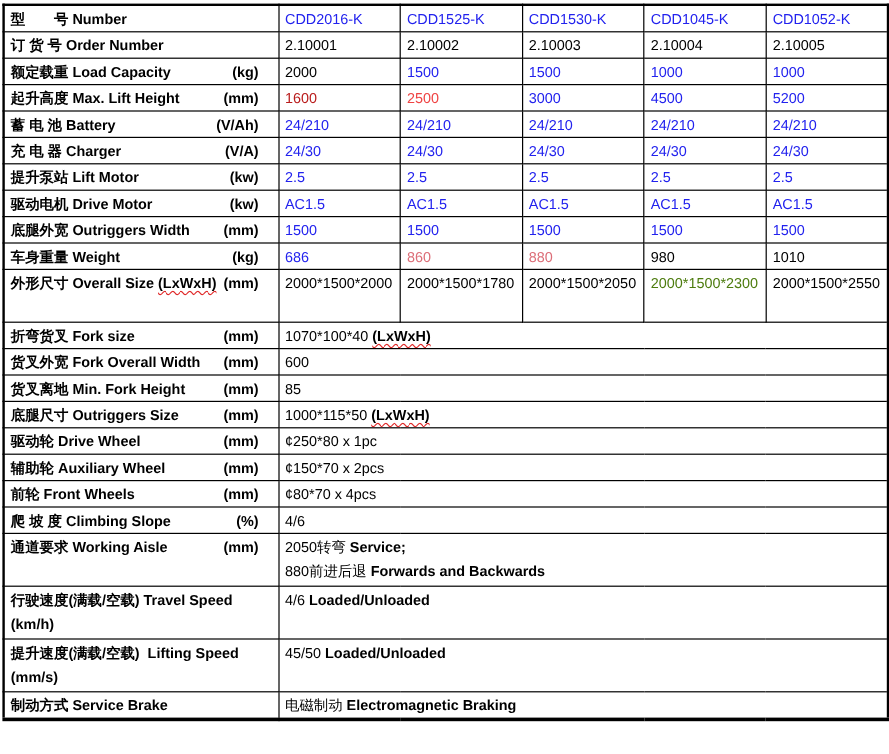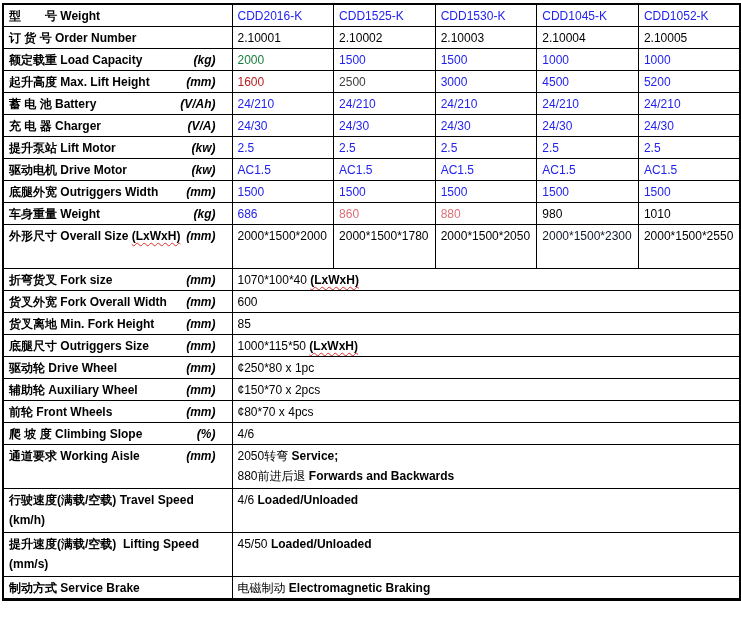--- a/index.html
+++ b/index.html
@@ -23,21 +23,21 @@
     vertical-align: top;
     padding: 1px 3px 0 5px;
     overflow: hidden;
   }
   tr.h1 td { height: 20px; }
   tr.h2 td { height: 42px; }
 
   td.label { font-weight: bold; color: #000; }
   .lab1 { display: flex; justify-content: space-between; align-items: flex-start; }
   .lab-text { white-space: pre-wrap; }
-  .unit { white-space: nowrap; padding-right: 13px; font-style: italic; }
+  .unit { white-space: nowrap; padding-right: 13px; }
 
   td.val { word-break: break-all; }
   td.merged { word-break: normal; }
 
   .b { font-weight: bold; }
   .wavy {
     text-decoration-line: underline;
     text-decoration-style: wavy;
     text-decoration-color: #e02b2b;
     text-decoration-thickness: 1px;
@@ -54,21 +54,21 @@
       <col style="width:101.6px">
       <col style="width:101.6px">
       <col style="width:101.6px">
       <col style="width:101.6px">
       <col style="width:101.6px">
     </colgroup>
     <tbody>
         <tr class="h1">
           <td class="label">
             <div class="lab1">
-              <span class="lab-text"><span>型　　号 Weight</span></span>
+              <span class="lab-text"><span>型　　号 Number</span></span>
             </div>
           </td>
           <td class="val" style="color: rgb(34, 34, 238);">CDD2016-K</td>
           <td class="val" style="color: rgb(34, 34, 238);">CDD1525-K</td>
           <td class="val" style="color: rgb(34, 34, 238);">CDD1530-K</td>
           <td class="val" style="color: rgb(34, 34, 238);">CDD1045-K</td>
           <td class="val" style="color: rgb(34, 34, 238);">CDD1052-K</td>
         </tr>
         <tr class="h1">
           <td class="label">
@@ -82,35 +82,35 @@
           <td class="val" style="color: rgb(0, 0, 0);">2.10004</td>
           <td class="val" style="color: rgb(0, 0, 0);">2.10005</td>
         </tr>
         <tr class="h1">
           <td class="label">
             <div class="lab1">
               <span class="lab-text"><span>额定载重 Load Capacity</span></span>
               <span class="unit">(kg)</span>
             </div>
           </td>
-          <td class="val" style="color: #15803d; margin-left: 40px;">2000</td>
+          <td class="val" style="color: #000000; margin-left: 40px;">2000</td>
           <td class="val" style="color: rgb(34, 34, 238);">1500</td>
           <td class="val" style="color: rgb(34, 34, 238);">1500</td>
           <td class="val" style="color: rgb(34, 34, 238);">1000</td>
           <td class="val" style="color: rgb(34, 34, 238);">1000</td>
         </tr>
         <tr class="h1">
           <td class="label">
             <div class="lab1">
               <span class="lab-text"><span>起升高度 Max. Lift Height</span></span>
               <span class="unit">(mm)</span>
             </div>
           </td>
           <td class="val" style="color: #b91c1c; margin-left: 28px;">1600</td>
-          <td class="val" style="color: #404040;">2500</td>
+          <td class="val" style="color: #ef4444;">2500</td>
           <td class="val" style="color: rgb(34, 34, 238); margin-left: 21px;">3000</td>
           <td class="val" style="color: rgb(34, 34, 238);">4500</td>
           <td class="val" style="color: rgb(34, 34, 238);">5200</td>
         </tr>
         <tr class="h1">
           <td class="label">
             <div class="lab1">
               <span class="lab-text"><span>蓄 电 池 Battery</span></span>
               <span class="unit">(V/Ah)</span>
             </div>
@@ -189,21 +189,21 @@
         <tr class="h2">
           <td class="label">
             <div class="lab1">
               <span class="lab-text"><span>外形尺寸 Overall Size </span><span class="wavy">(LxWxH)</span></span>
               <span class="unit">(mm)</span>
             </div>
           </td>
           <td class="val" style="color: rgb(0, 0, 0);">2000*1500*2000</td>
           <td class="val" style="color: rgb(0, 0, 0);">2000*1500*1780</td>
           <td class="val" style="color: rgb(0, 0, 0);">2000*1500*2050</td>
-          <td class="val" style="color: #0f172a; margin-top: 31px;">2000*1500*2300</td>
+          <td class="val" style="color: #4d7c0f; margin-top: 31px;">2000*1500*2300</td>
           <td class="val" style="color: rgb(0, 0, 0);">2000*1500*2550</td>
         </tr>
         <tr class="h1">
           <td class="label">
             <div class="lab1">
               <span class="lab-text"><span>折弯货叉 Fork size</span></span>
               <span class="unit">(mm)</span>
             </div>
           </td>
           <td class="val merged" colspan="5">

